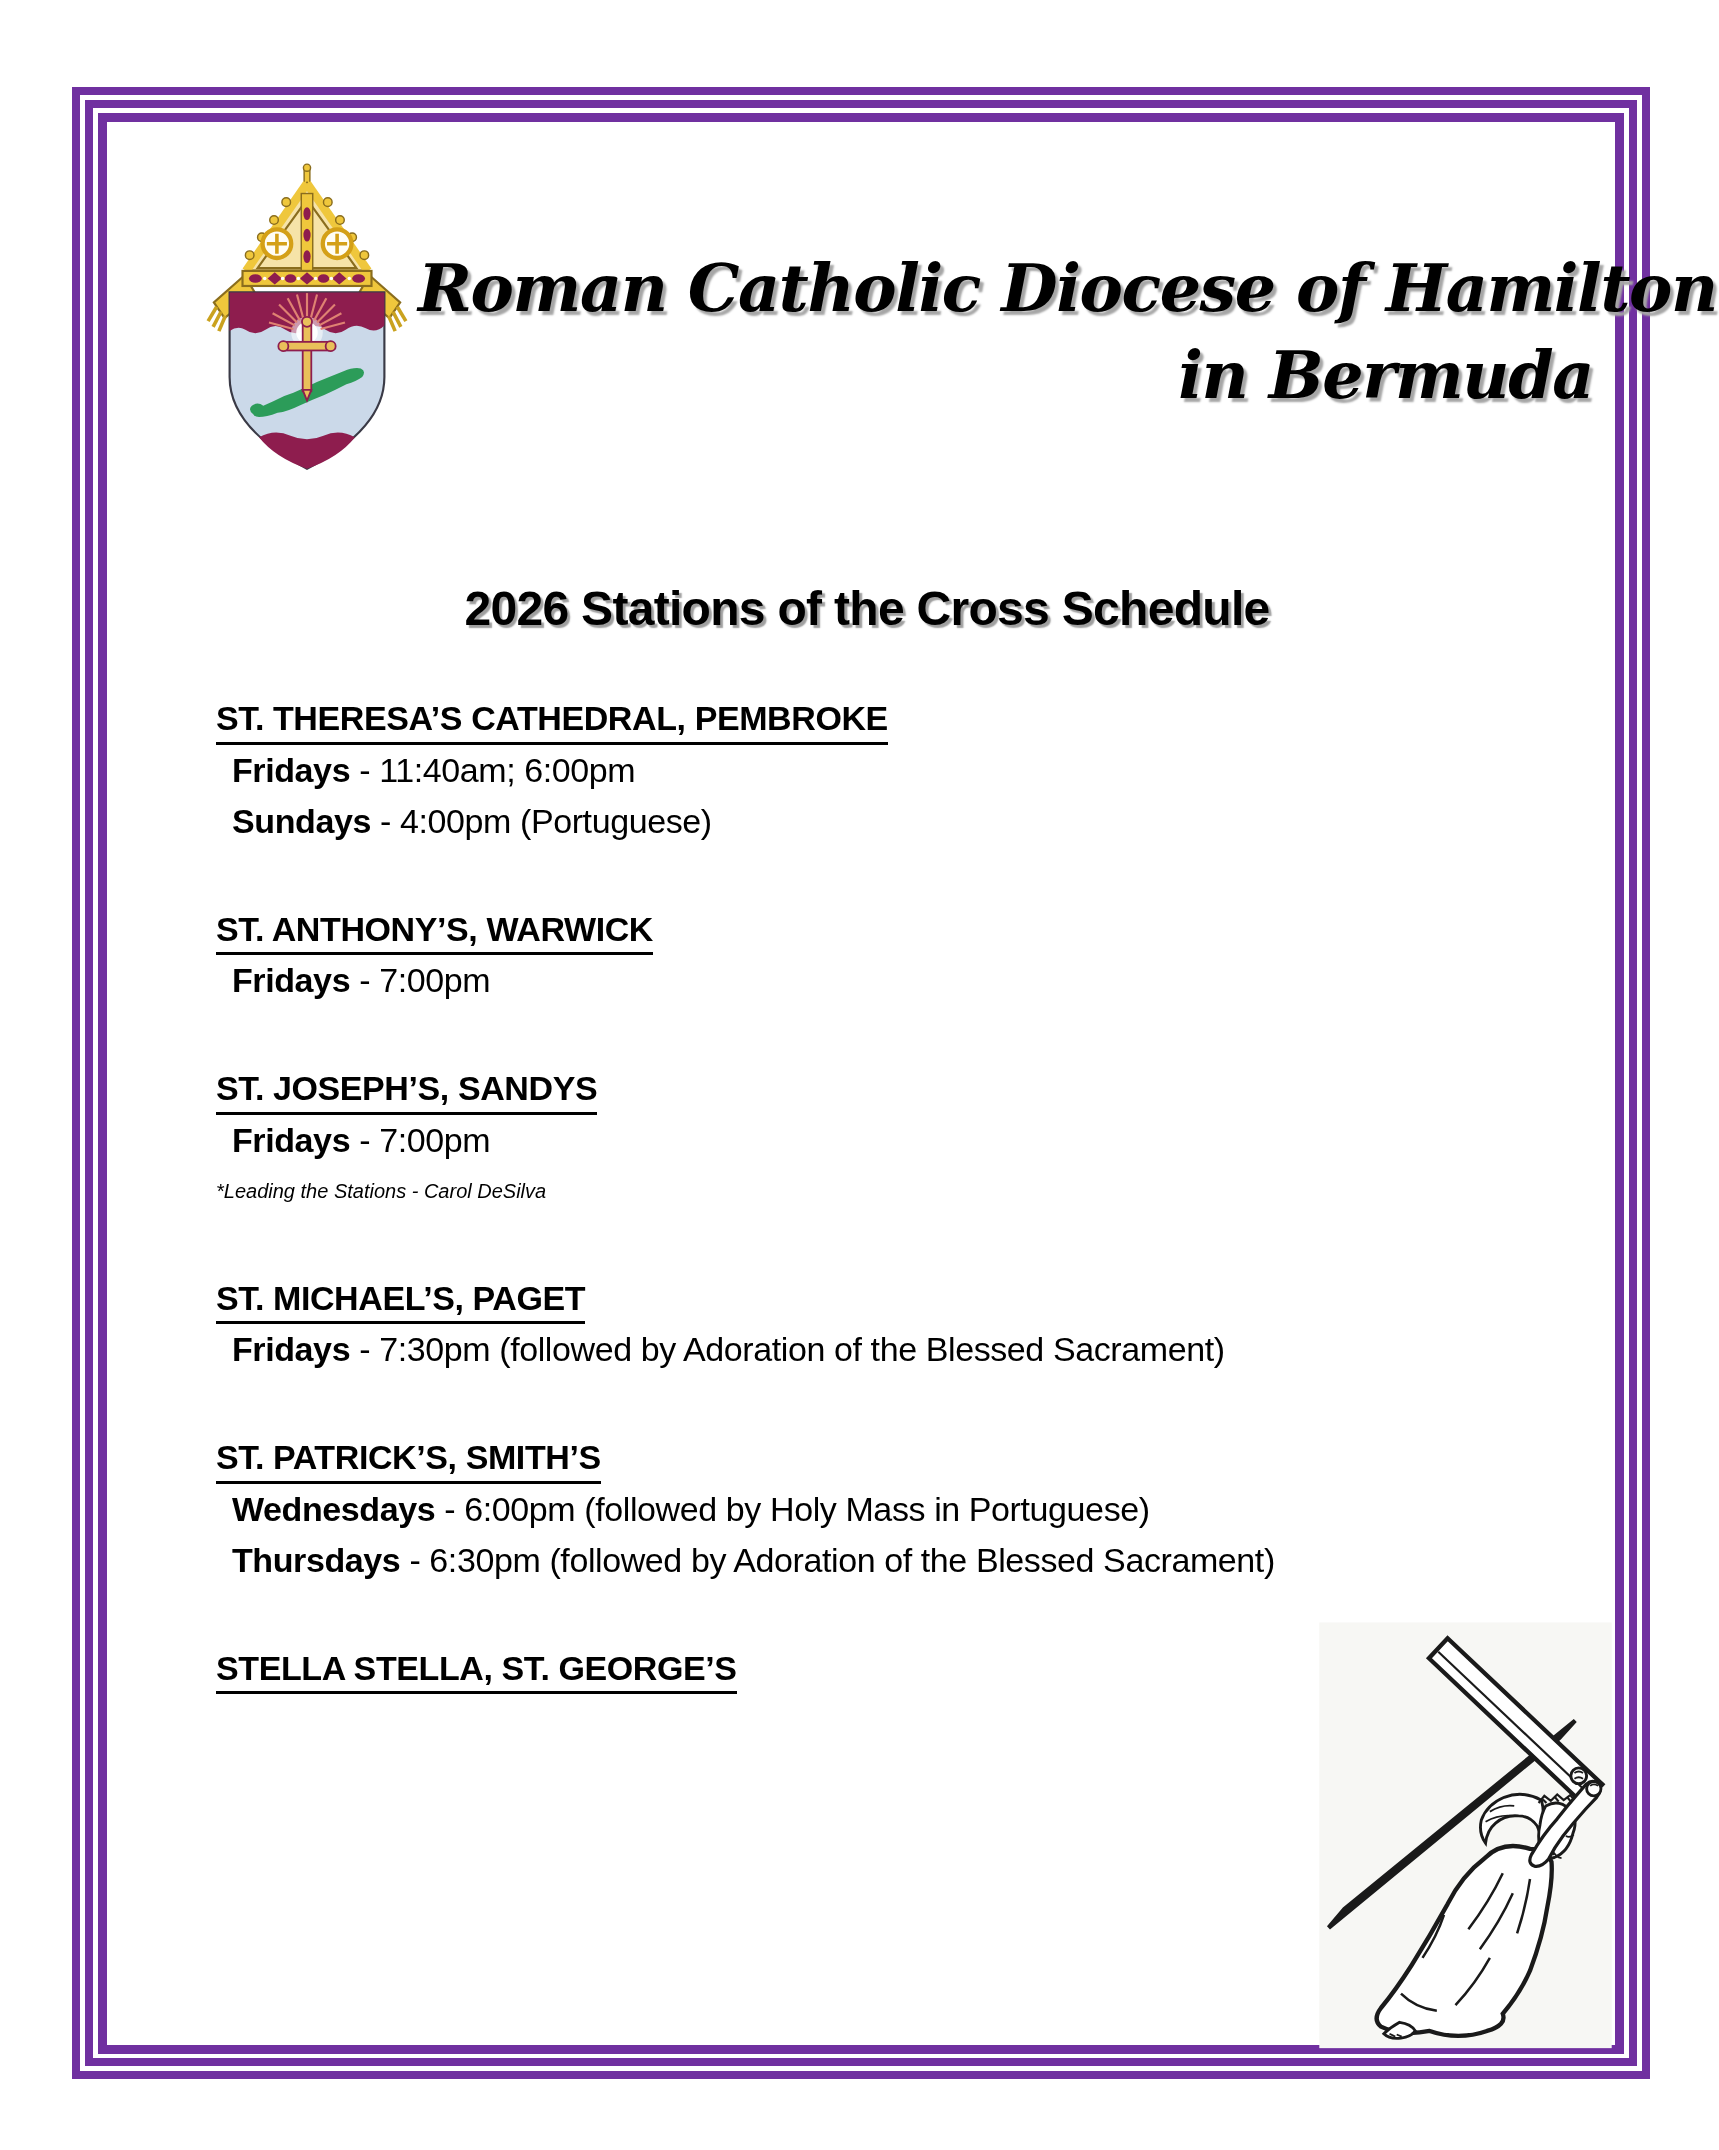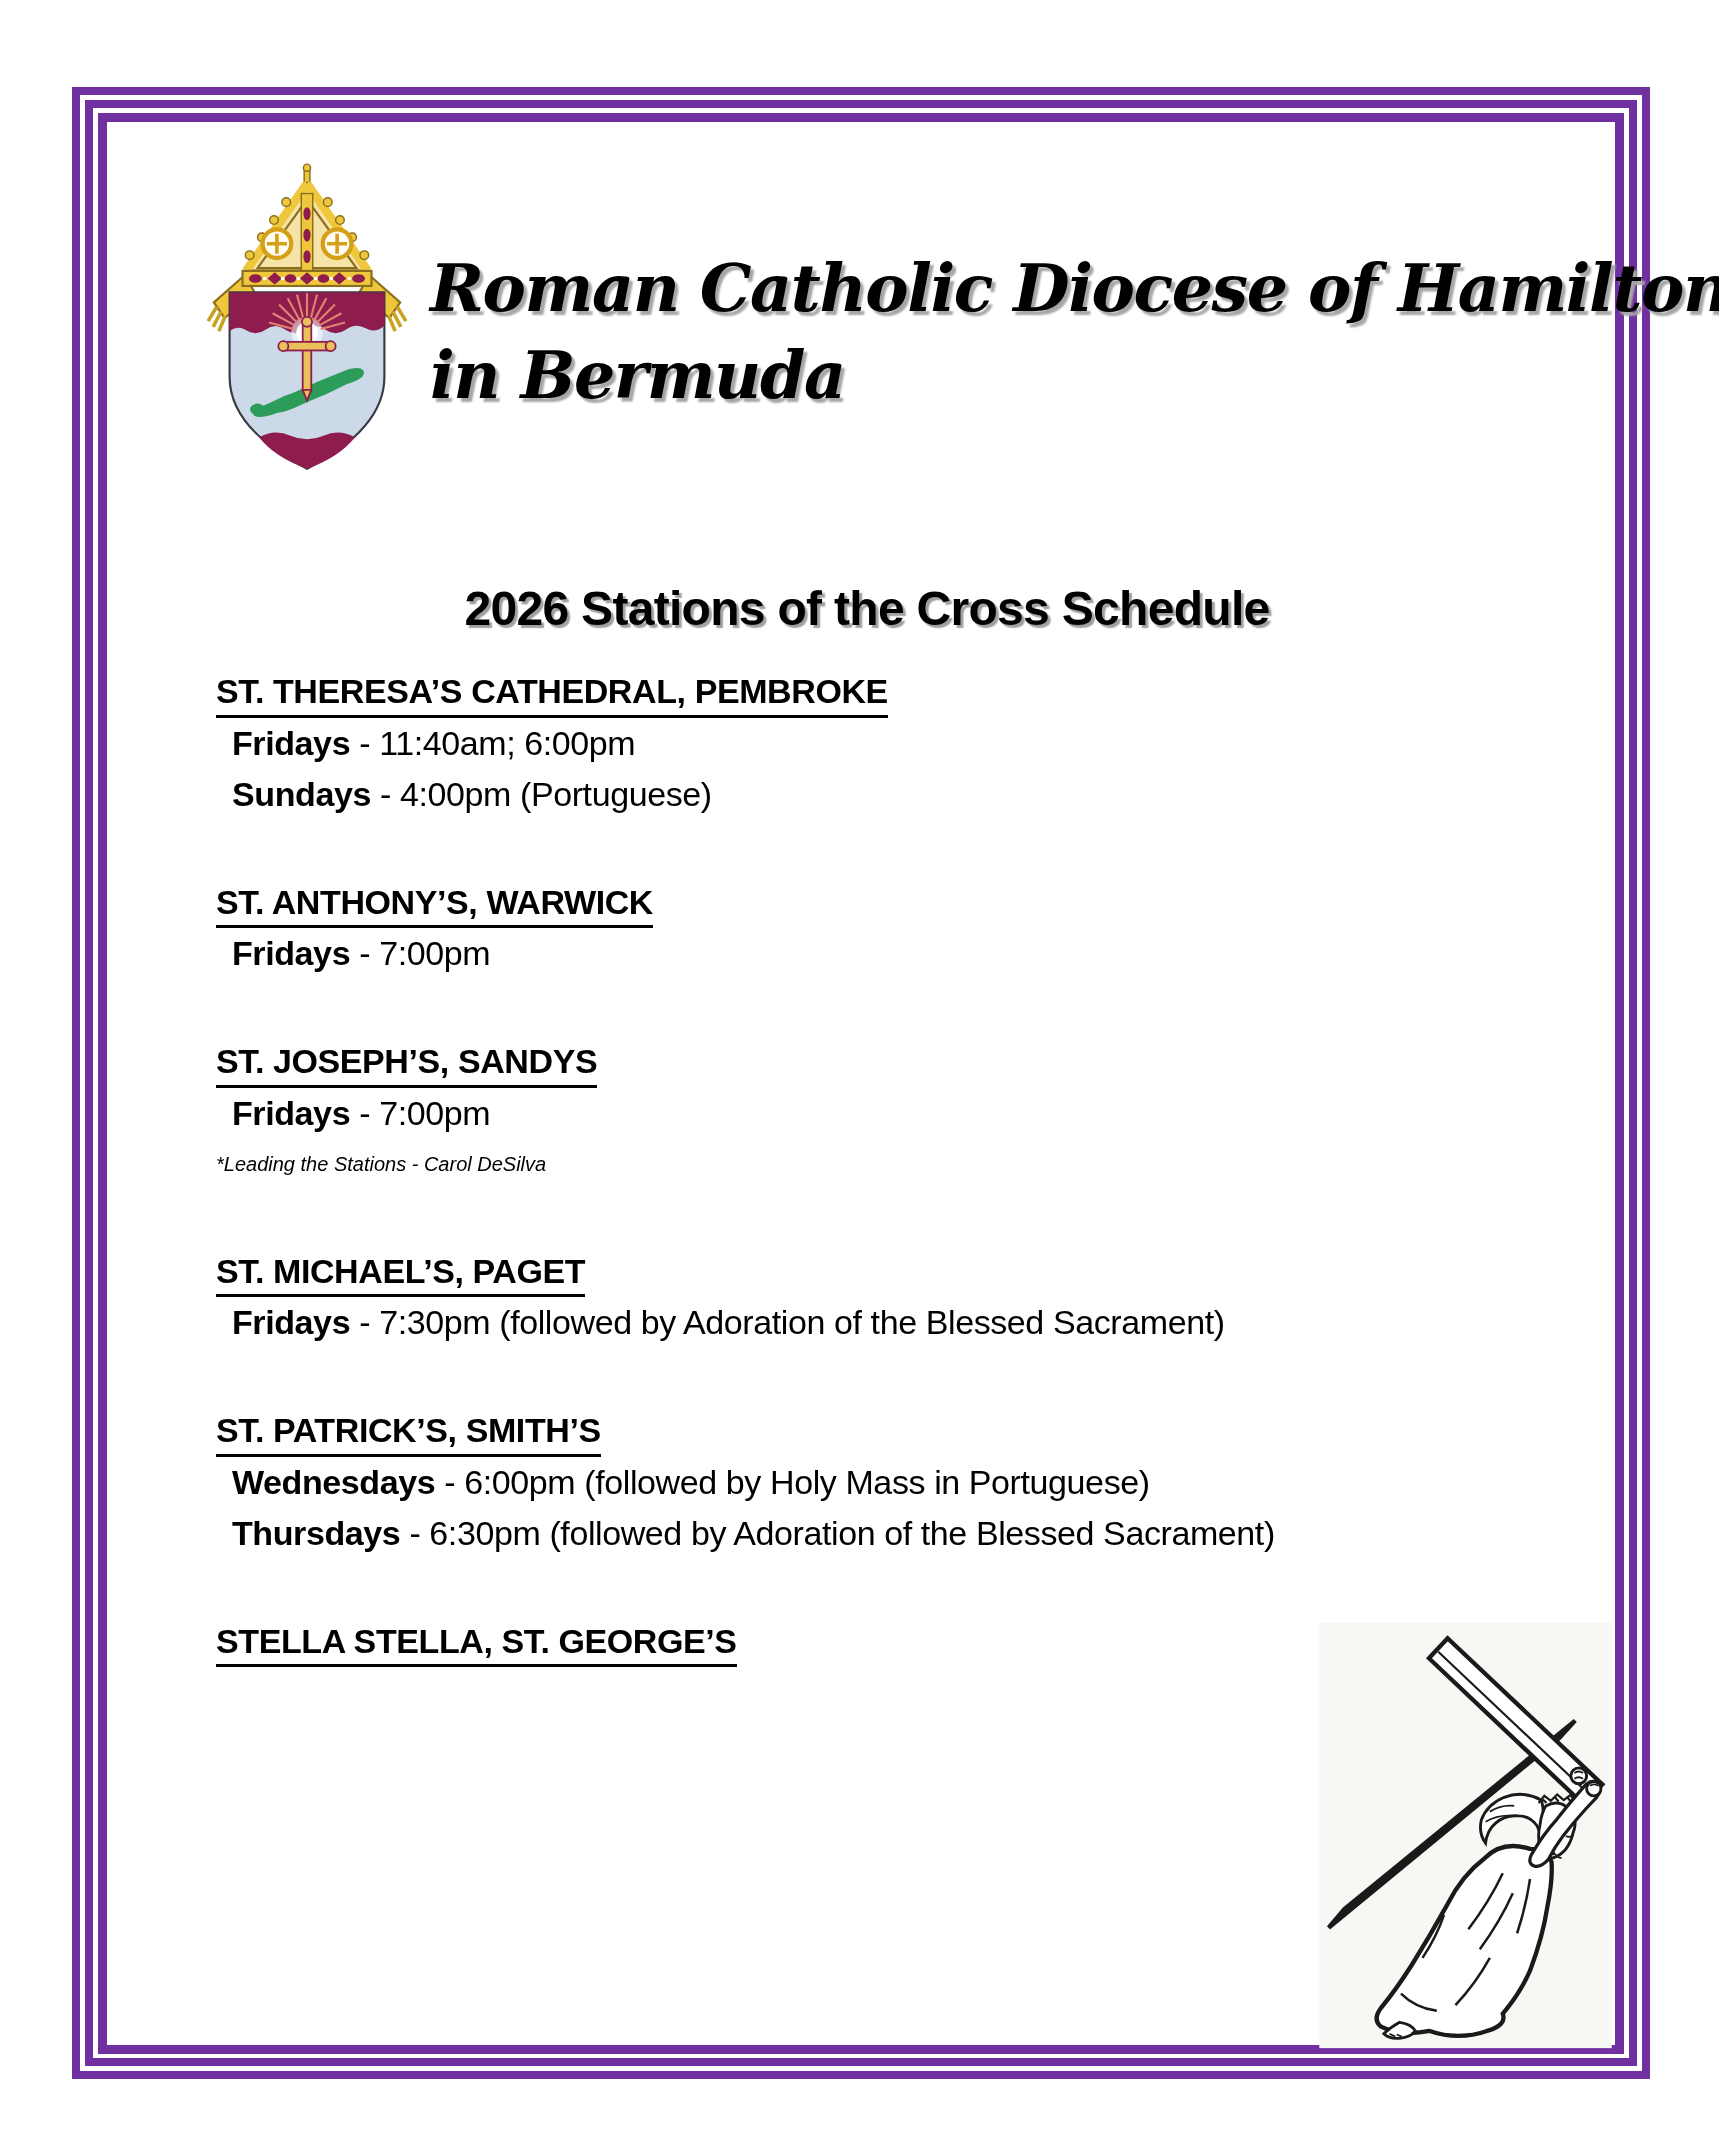--- a/index.html
+++ b/index.html
@@ -10,33 +10,33 @@
   
   .bframe{position:absolute;border-style:solid;border-color:#7030A0;}
   .b1{inset:87px 70px 72px 72px;border-width:8px;}
   .b2{inset:100px 83px 85px 85px;border-width:8px;}
   .b3{inset:113px 96px 97px 98px;border-width:9.3px;}
 
   .logo{position:absolute;left:203px;top:162px;width:208px;height:311px;}
   .logo svg{display:block;width:100%;height:100%;}
 
   .title-block{
-    position:absolute;left:430px;top:245px;width:1175px;text-align:left;
+    position:absolute;left:418px;top:245px;width:1175px;text-align:right;
     font-family:"DejaVu Serif",serif;font-style:italic;font-weight:bold;
   }
   .title-line{font-size:65px;line-height:87px;letter-spacing:-1.4px;
     text-shadow:3.6px 3.6px 2.1px #a6a6a6;white-space:nowrap;}
 
   .doc-heading{
     position:absolute;left:100px;top:581px;width:1534px;text-align:center;
     font-size:48px;font-weight:bold;letter-spacing:-0.7px;
     text-shadow:2.9px 2.9px 1.4px #9f9f9f;
   }
 
-  .content{position:absolute;left:216px;top:665px;right:136px;}
+  .content{position:absolute;left:216px;top:692px;right:136px;}
   .church{margin-bottom:56px;}
   .church-name{font-size:34px;font-weight:bold;line-height:52px;letter-spacing:-0.4px;}
   .church-name .u{display:inline-block;line-height:1.22;border-bottom:3.6px solid #000;padding-bottom:2.1px;}
   .sched-line{font-size:34px;line-height:51px;letter-spacing:-0.4px;margin-left:16px;}
   .sched-line .day{font-weight:bold;}
   .note{font-size:20px;line-height:50px;font-style:italic;letter-spacing:0;}
 
   .jesus{position:absolute;left:1315px;top:1621px;width:301px;height:430px;}
   .jesus svg{display:block;width:100%;height:100%;}
 </style>

